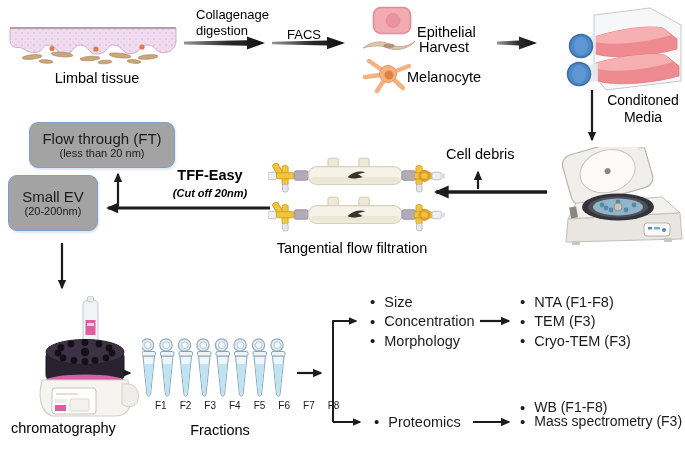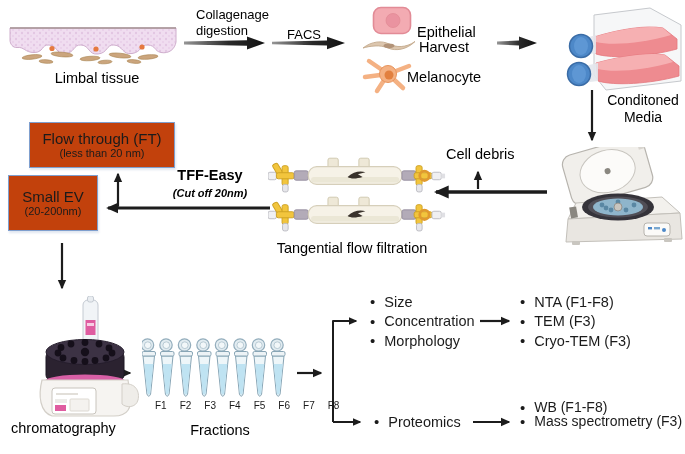--- a/index.html
+++ b/index.html
@@ -5,21 +5,21 @@
   html,body{margin:0;padding:0;background:#ffffff;}
   #canvas{
     position:relative;width:685px;height:454px;background:#ffffff;overflow:hidden;
     font-family:"Liberation Sans","DejaVu Sans",sans-serif;color:#1b1b1b;
   }
   .lbl{position:absolute;font-size:14.5px;line-height:17px;color:#000000;white-space:nowrap;}
   .ctr{text-align:center;}
   .b{font-weight:bold;}
   .blk span{display:block;}
   .box{
-    position:absolute;background:#c2410c;border:1.6px solid #7f9fce;border-radius:0;
+    position:absolute;background:#a3a3a3;border:1.6px solid #7f9fce;border-radius:9px;
     display:flex;flex-direction:column;align-items:center;justify-content:center;
     box-shadow:1px 2px 2px rgba(130,155,195,.25);
   }
   .box .t1{font-size:15px;line-height:17px;}
   .box .t2{font-size:11px;font-weight:normal;line-height:13px;}
   .vlist{position:absolute;}
   .li{display:flex;align-items:center;gap:9px;height:19.5px;font-size:14.5px;}
   .li.tight{height:14px;font-size:14px;}
   .li .bullet{font-size:15px;line-height:1;}
   .abs{position:absolute;}

